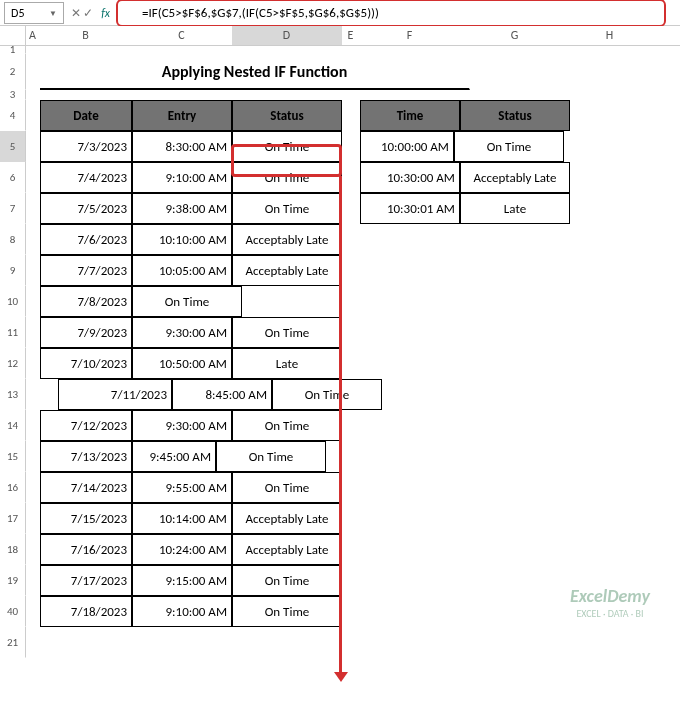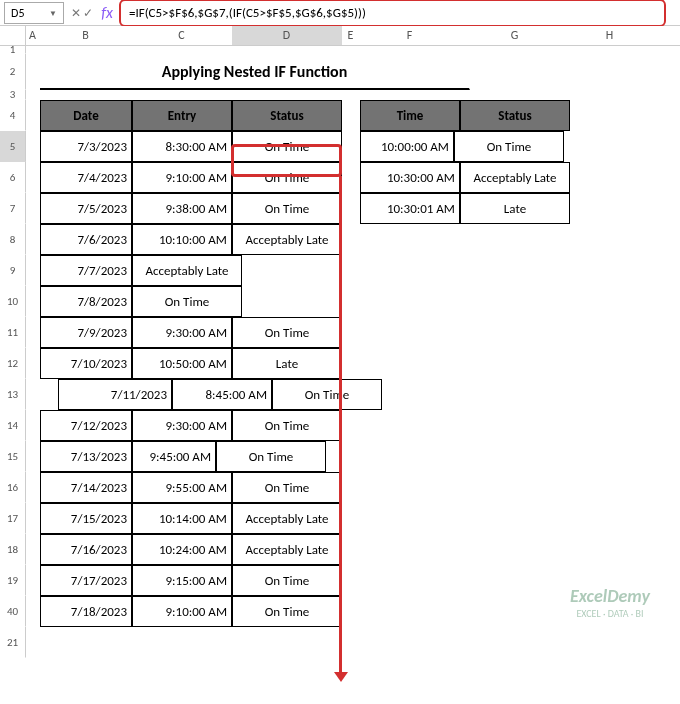--- a/index.html
+++ b/index.html
@@ -37,30 +37,30 @@
     }
     .fx-btns {
       display: flex;
       gap: 2px;
       padding: 0 6px;
       color: #777;
       font-size: 12px;
     }
     .fx-label {
       font-style: italic;
-      font-size: 16px;
-      color: #8b5cf6;
+      font-size: 12px;
+      color: #0f766e;
       padding: 0 6px 0 2px;
     }
     .formula-input {
       flex: 1;
       border: 2px solid #d32f2f;
       border-radius: 6px;
       height: 28px;
-      padding: 2px 8px;
+      padding: 2px 24px;
       font-size: 13px;
       display: flex;
       align-items: center;
       margin-right: 14px;
     }
     .grid-wrap {
       position: relative;
     }
     .col-headers {
       display: flex;
@@ -270,20 +270,21 @@
         <div class="cell tbl-c r col-C" style="width: 100px;">10:10:00 AM</div>
         <div class="cell tbl-c c col-D" style="width: 110px;">Acceptably Late</div>
         <div class="cell col-E" style="width: 18px;"></div>
         <div class="cell col-F" style="width: 100px;"></div>
         <div class="cell col-G" style="width: 110px;"></div>
       </div>
       <div class="row" style="height: 31px;">
         <div class="rh">9</div>
         <div class="cell col-A" style="width: 14px;"></div>
         <div class="cell tbl-c r col-B" style="width: 92px;">7/7/2023</div>
+        <div class="cell tbl-c r col-C" style="width: 100px;">10:05:00 AM</div>
         <div class="cell tbl-c c col-D" style="width: 110px;">Acceptably Late</div>
         <div class="cell col-E" style="width: 18px;"></div>
         <div class="cell col-F" style="width: 100px;"></div>
         <div class="cell col-G" style="width: 110px;"></div>
       </div>
       <div class="row" style="height: 31px;">
         <div class="rh">10</div>
         <div class="cell col-A" style="width: 14px;"></div>
         <div class="cell tbl-c r col-B" style="width: 92px;">7/8/2023</div>
         <div class="cell tbl-c c col-D" style="width: 110px;">On Time</div>

